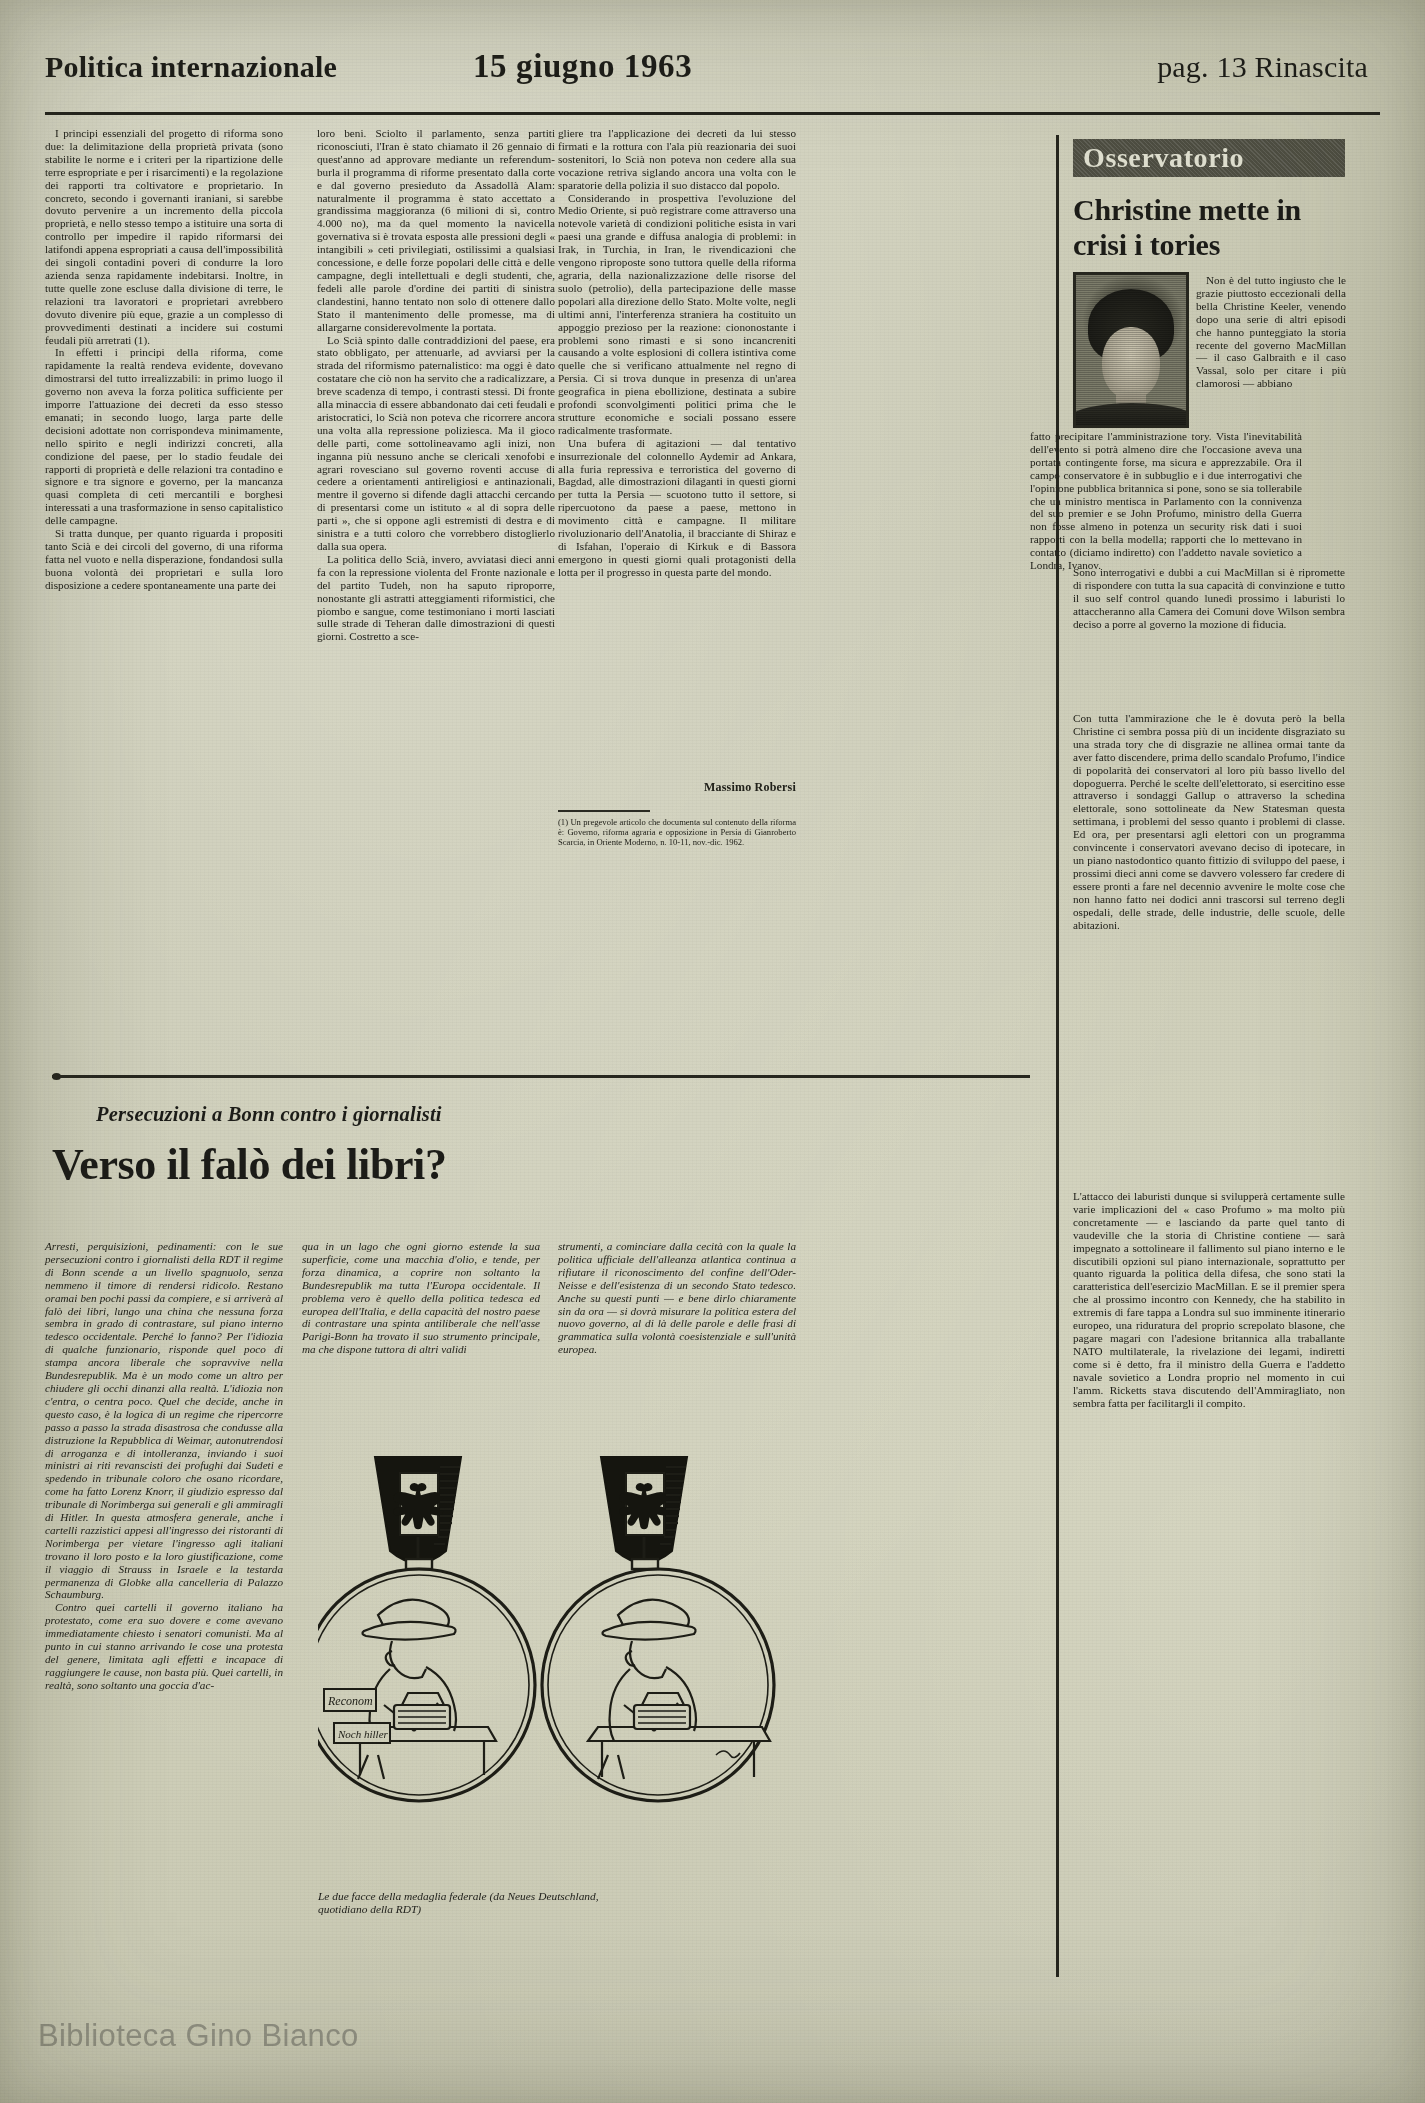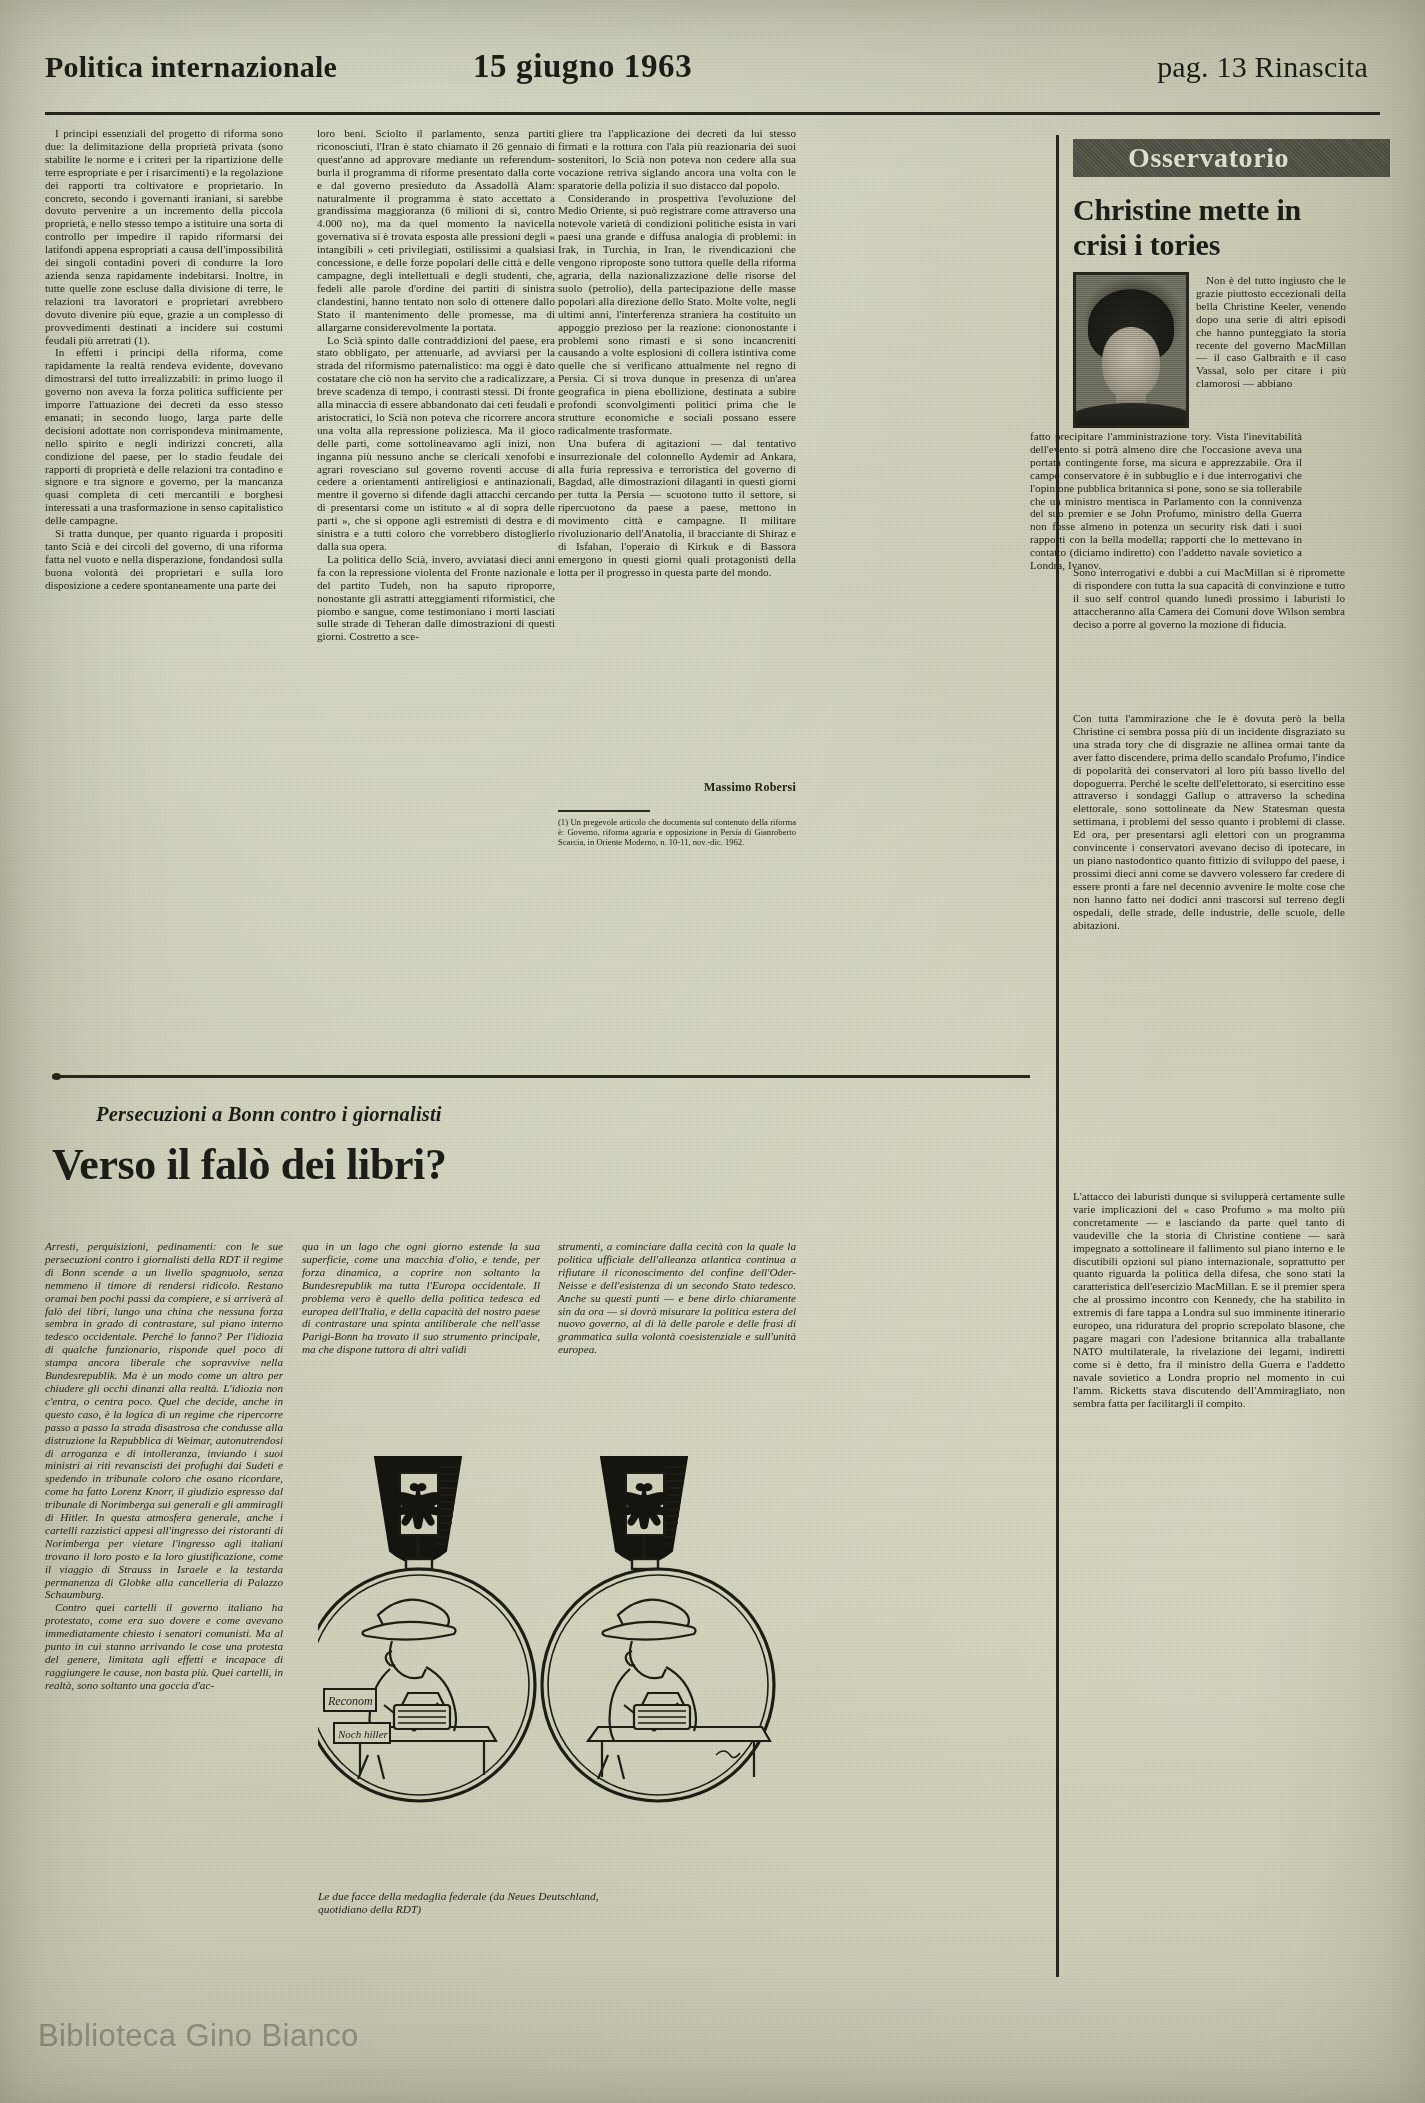--- a/index.html
+++ b/index.html
@@ -86,21 +86,20 @@
 
   
   .rail-rule{
     position:absolute;left:1056px;top:135px;width:3px;height:1842px;background:#26261e;
   }
   .oss-banner{
     position:absolute;left:1073px;top:139px;width:272px;height:38px;
     background:#4e4e42;
     display:flex;align-items:center;
     overflow:hidden;
-    padding-left:45px;
   }
   .oss-banner::after{
     content:"";position:absolute;inset:0;
     background-image:repeating-linear-gradient(45deg, rgba(255,255,255,.10) 0 1px, rgba(0,0,0,0) 1px 3px);
     pointer-events:none;
   }
   .oss-banner span{
     position:relative;z-index:2;
     color:#ddddcd;font-size:28px;font-weight:700;
     letter-spacing:.6px;padding-left:10px;

